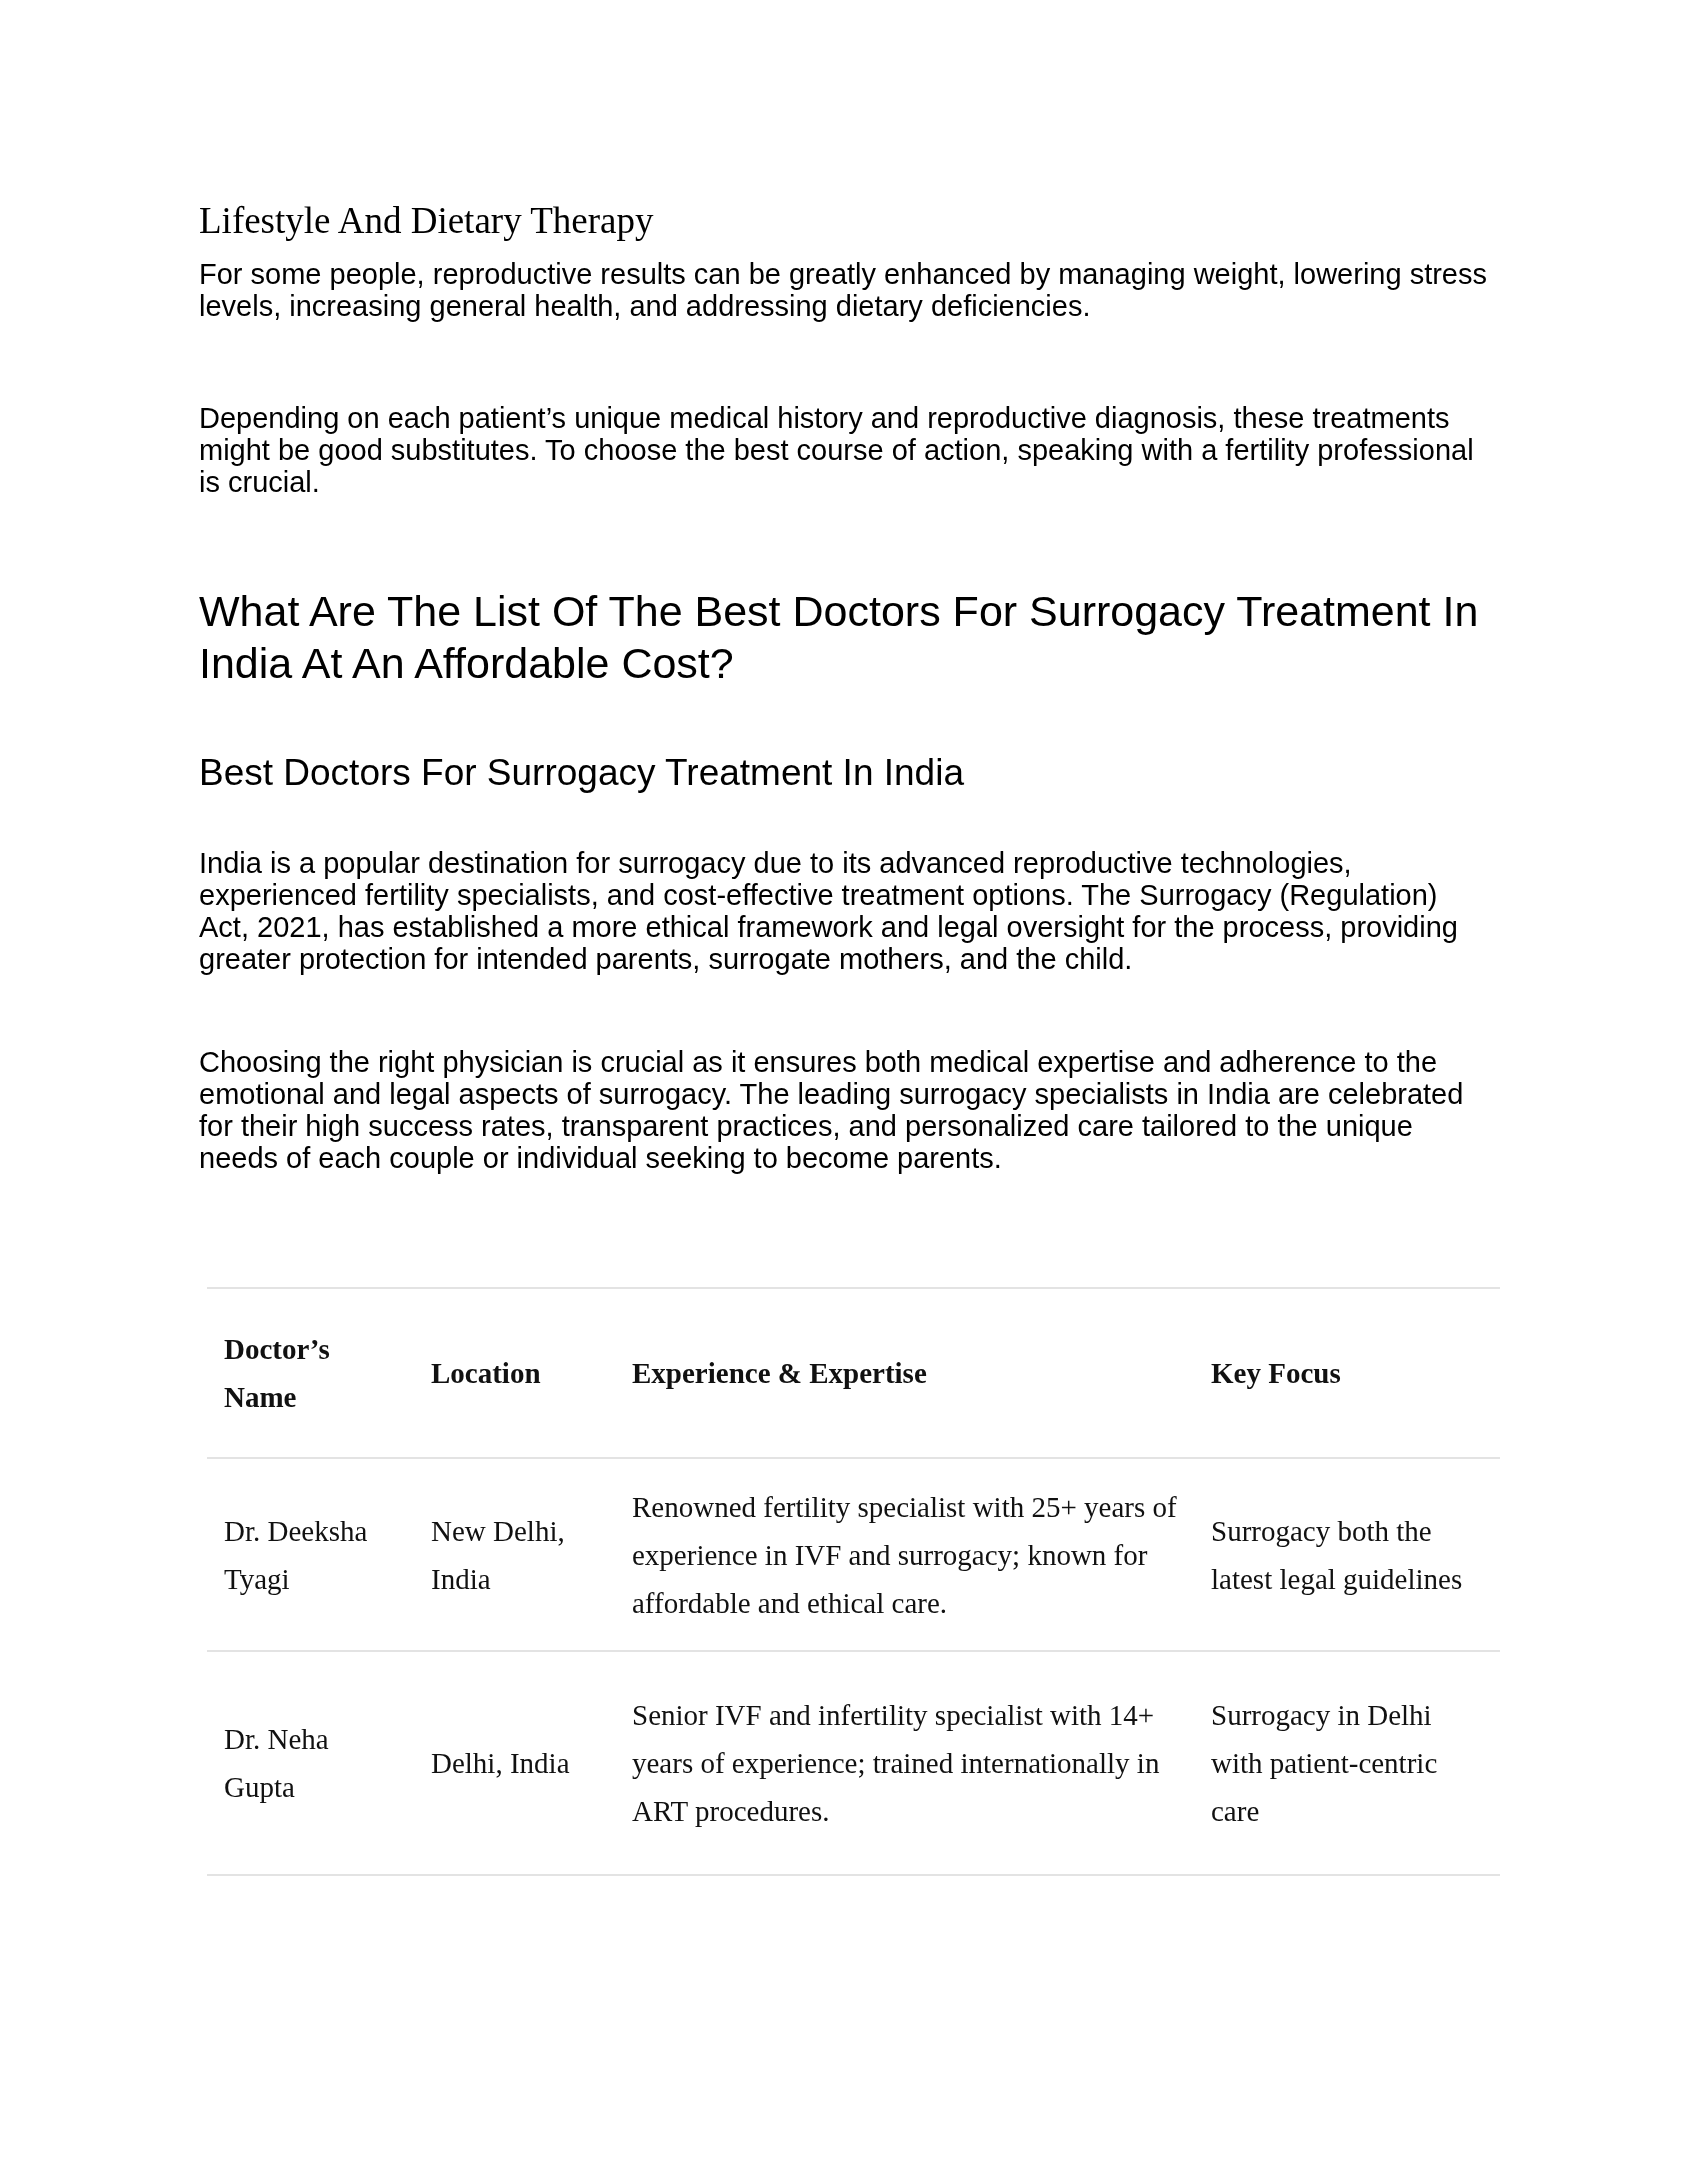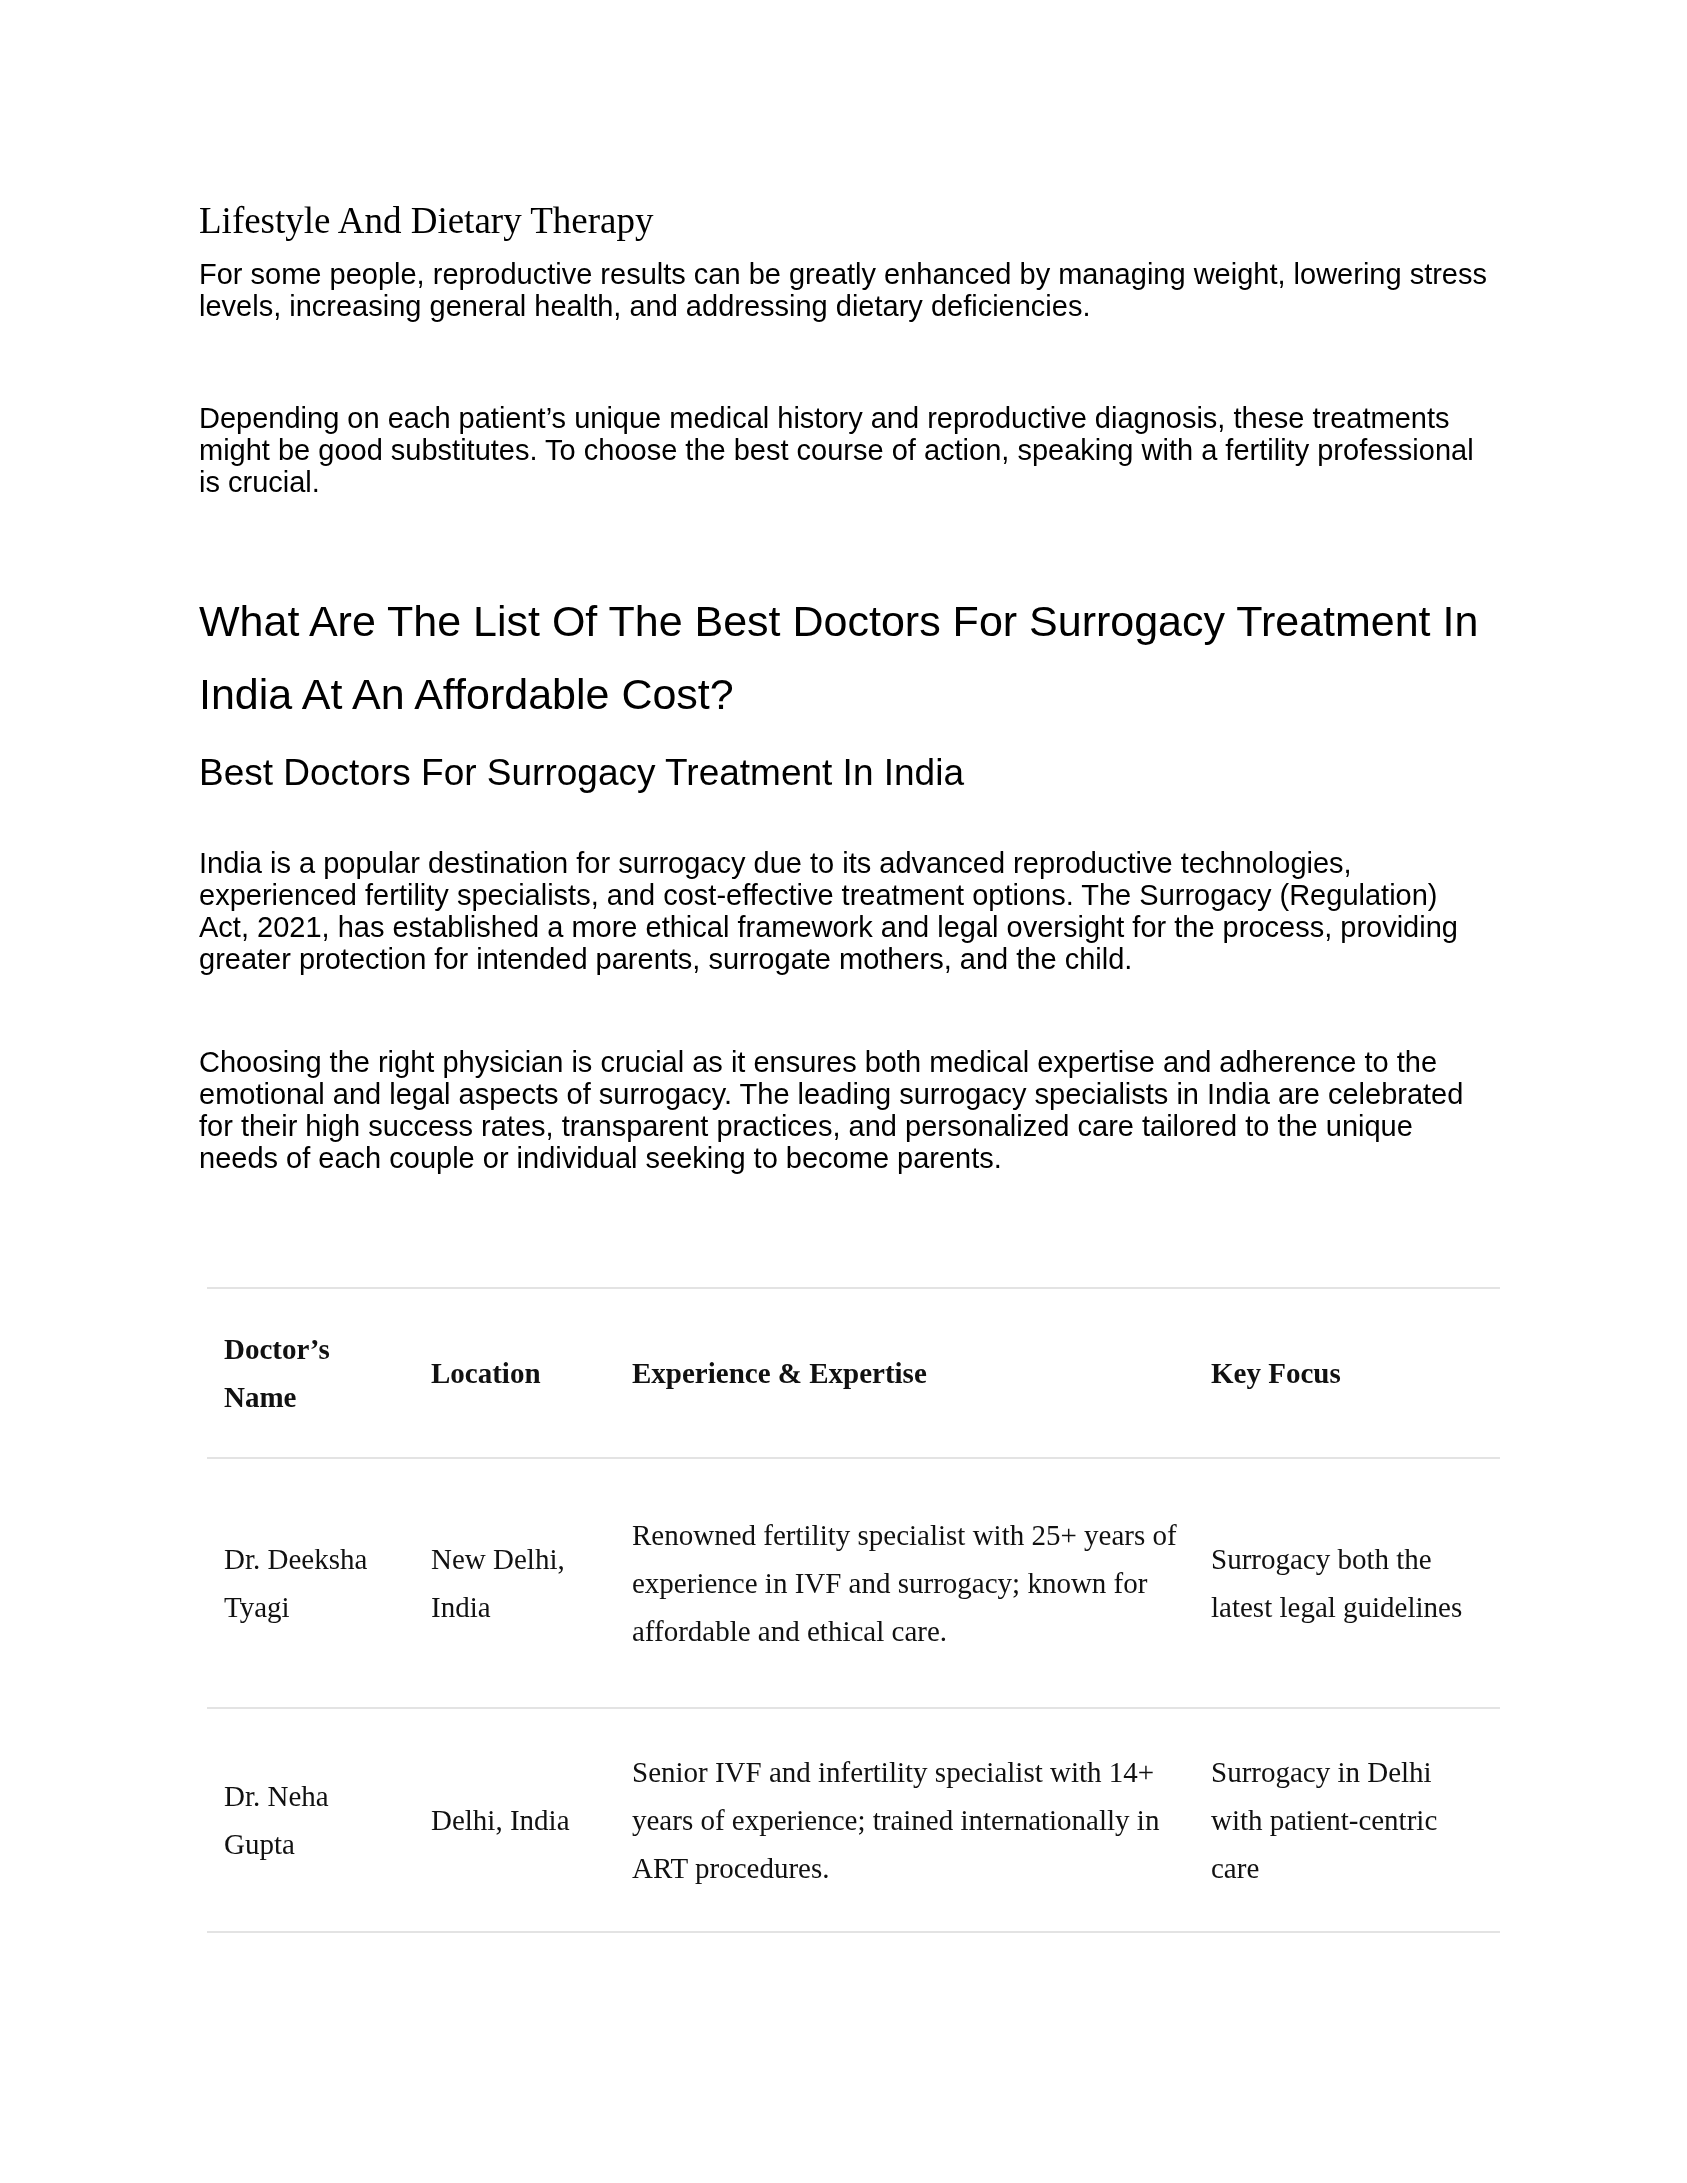--- a/index.html
+++ b/index.html
@@ -1,33 +1,33 @@
 <!DOCTYPE html>
 <html style="font-size:10.5px"><head>
 <meta charset="utf-8">
 <style>
   html, body { margin: 0; padding: 0; background: #ffffff; }
   body { width: 1687px; height: 2183px; position: relative; overflow: hidden; color: #000000; }
   .page { position: absolute; left: 199px; top: 0; width: 1293px; }
   .sans { font-family: "Liberation Sans", sans-serif; }
 
   .h-sub { position: absolute; left: 0; font-size: 37px; line-height: 43px; font-weight: 400; margin: 0; white-space: nowrap; }
-  .h-main { position: absolute; left: 0; font-size: 43px; line-height: 73px; font-weight: 400; margin: 0; width: 1293px; }
+  .h-main { position: absolute; left: 0; font-size: 43px; line-height: 52px; font-weight: 400; margin: 0; width: 1293px; }
   .para { position: absolute; left: 0; font-size: 29px; line-height: 32px; margin: 0; width: 1293px; }
 
   .doc-table { position: absolute; left: 8px; top: 1287px; width: 1293px; border-collapse: collapse; }
   .doc-table th, .doc-table td {
     font-family: "Liberation Serif", serif; font-size: 29px; line-height: 48px;
     text-align: left; vertical-align: middle; padding: 0 13px 0 17px; color: #111111;
   }
   .doc-table th { font-weight: 700; }
   .doc-table tr { border-top: 2.6px solid #e3e3e3; }
   .doc-table tr:last-child { border-bottom: 2.6px solid #e3e3e3; }
   .doc-table thead tr { height: 170px; }
-  .row-1 { height: 250px; }
+  .row-1 { height: 193px; }
   .row-2 { height: 224px; }
   .col-name { width: 177px; }
   .col-loc { width: 171px; }
   .col-exp { width: 549px; }
   .col-focus { width: auto; }
 </style>
 </head>
 <body>
 
 <div class="page">

